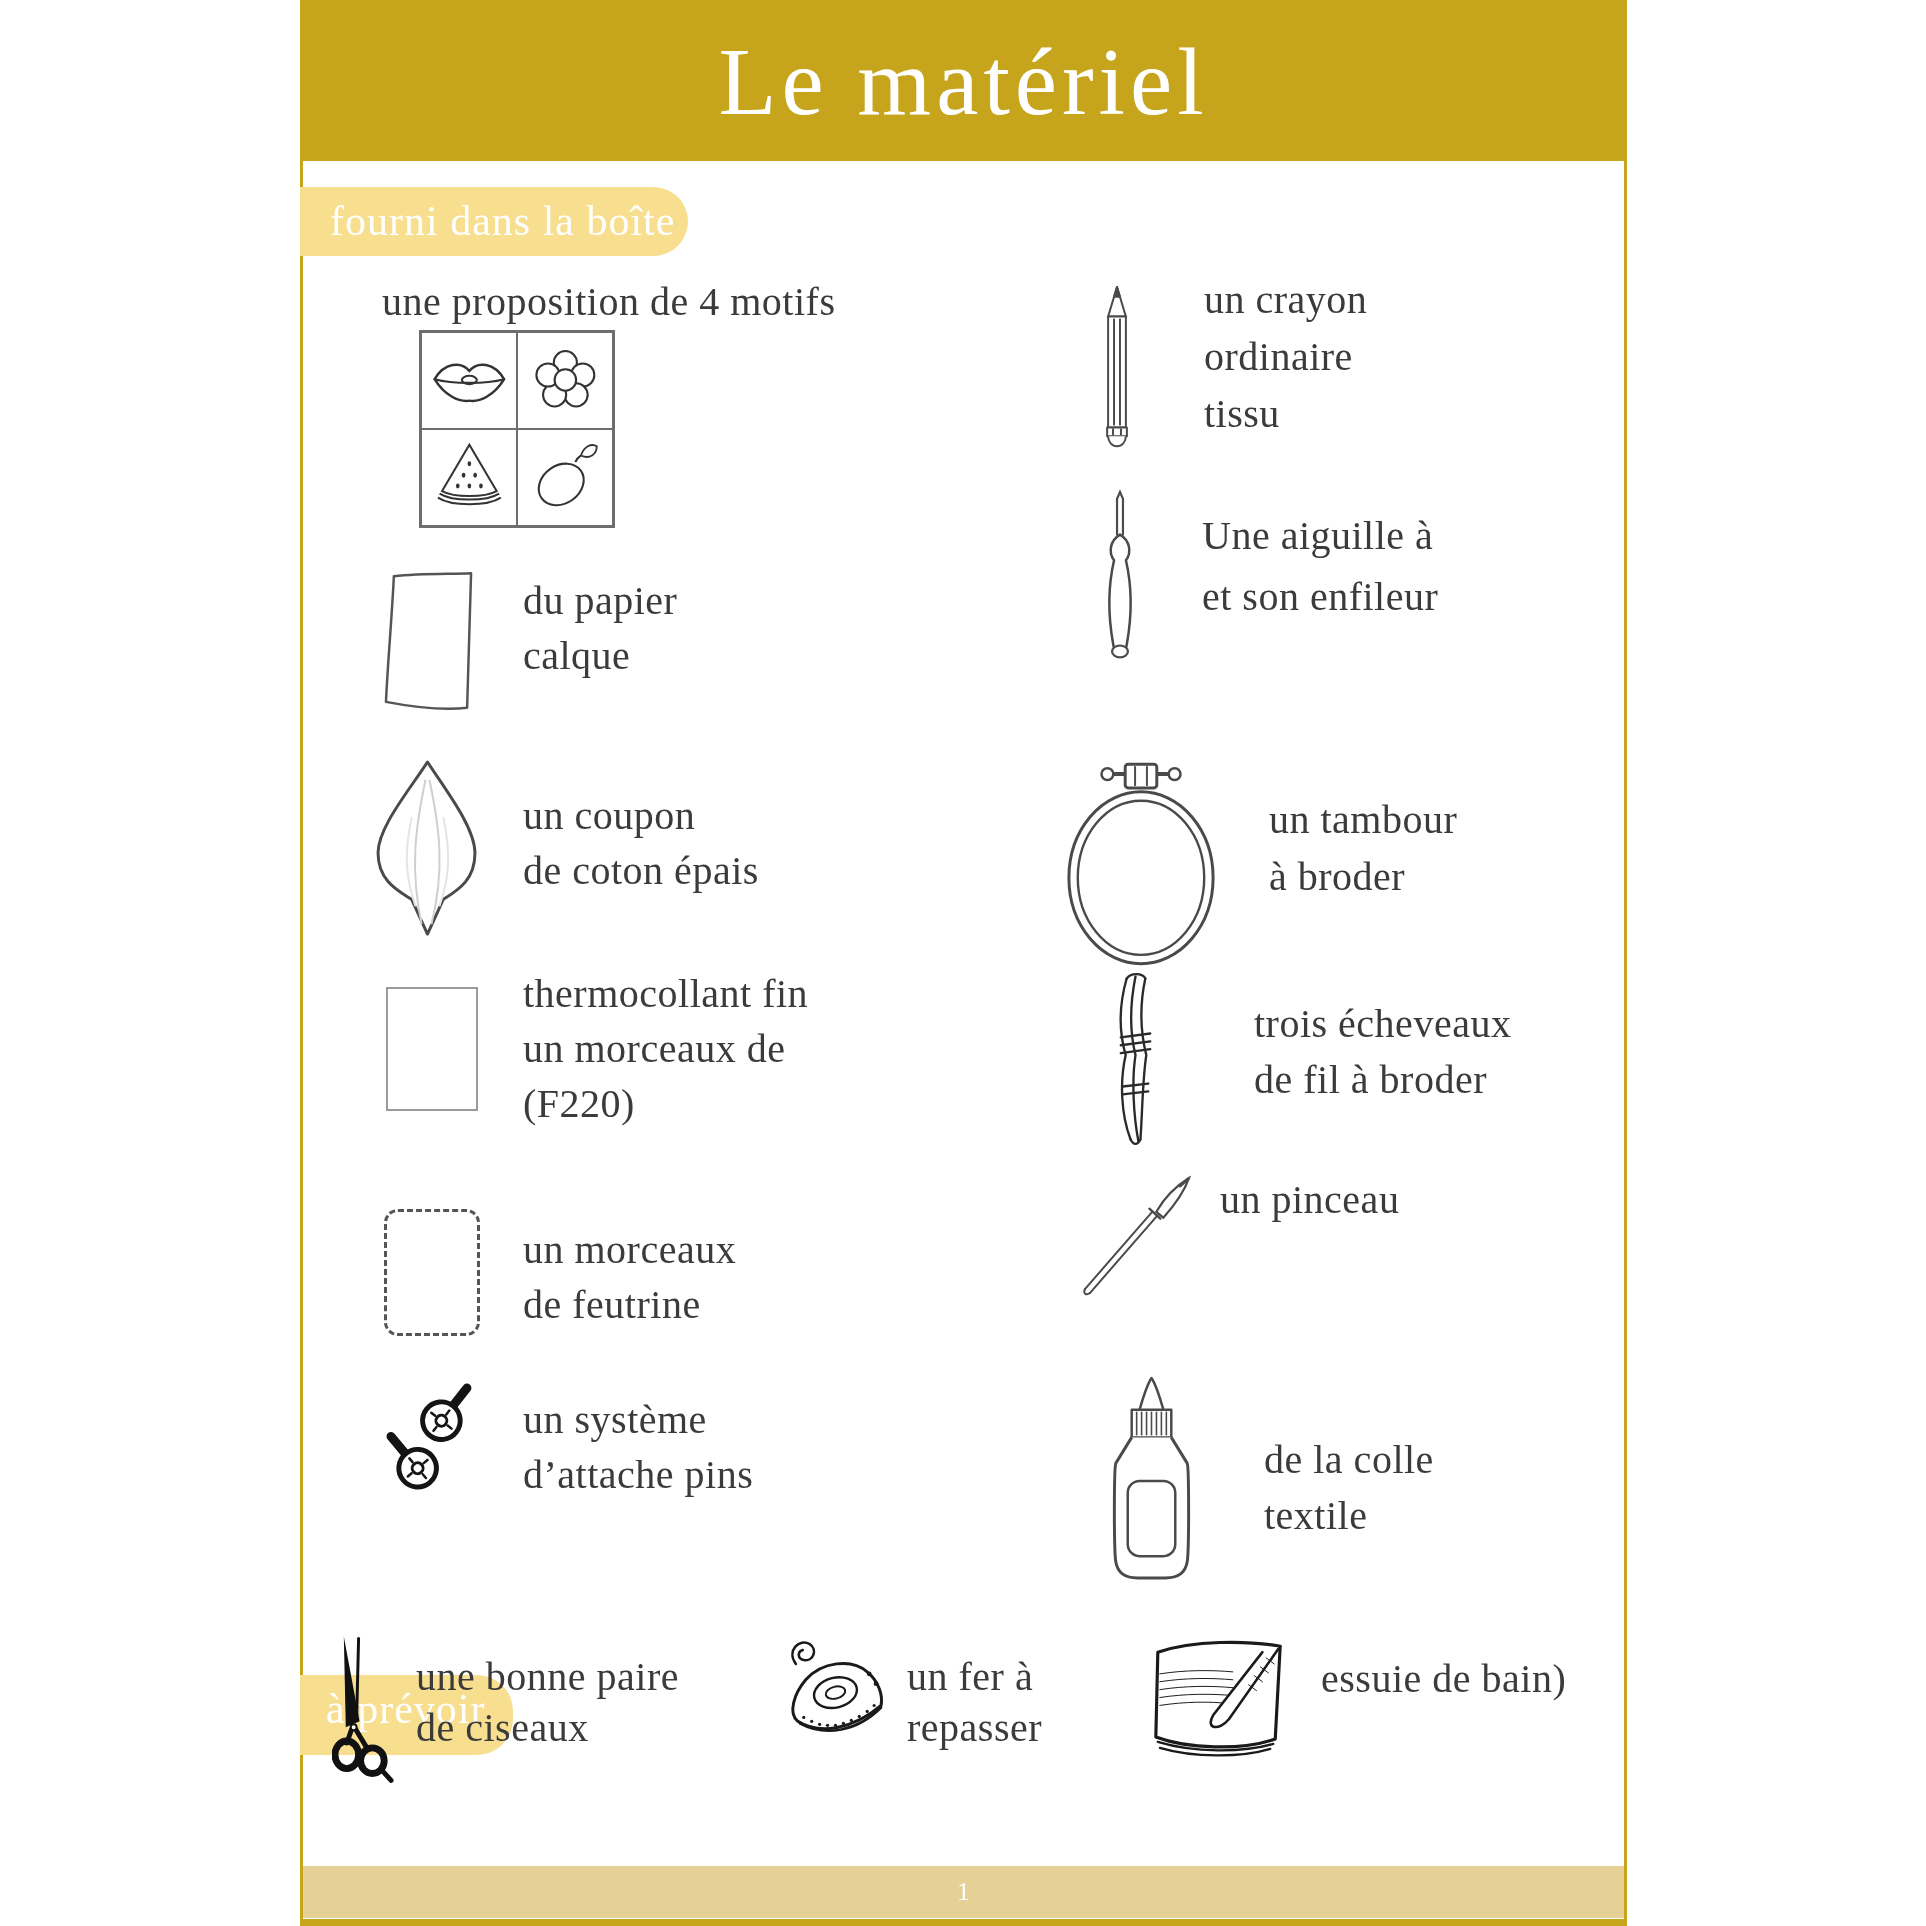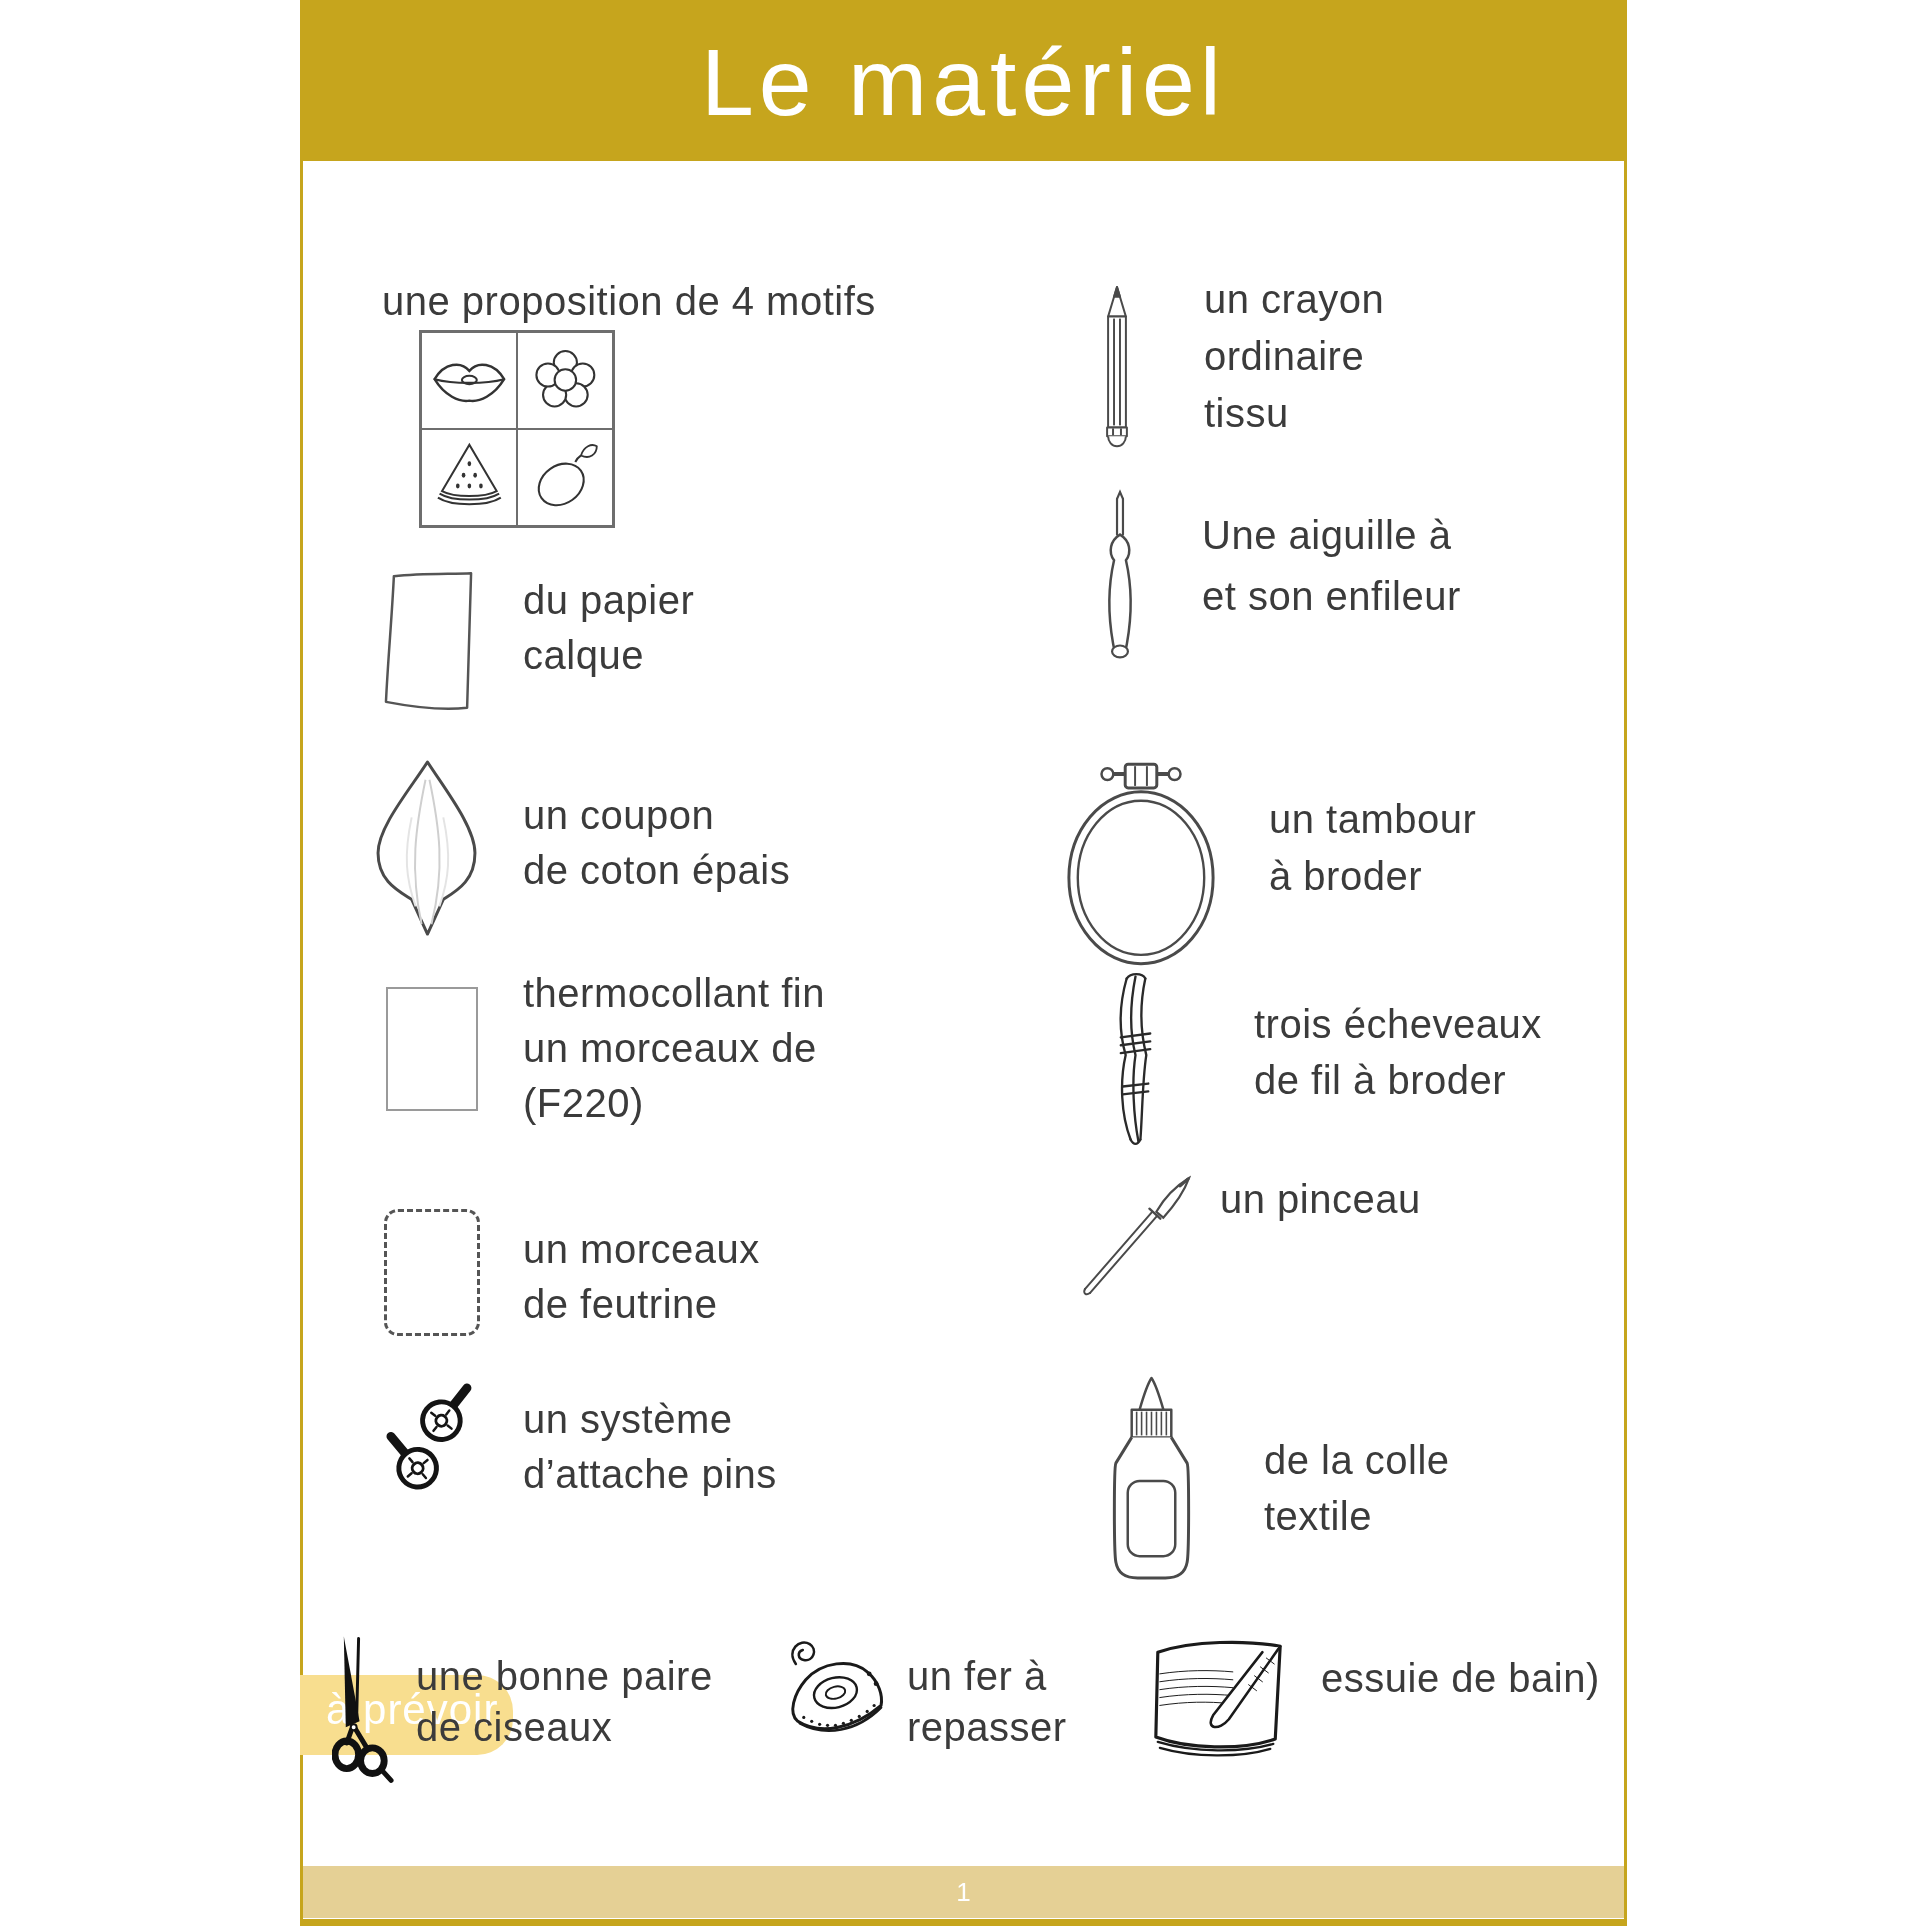--- a/index.html
+++ b/index.html
@@ -1,17 +1,17 @@
 <!DOCTYPE html>
 <html><head>
 <meta charset="utf-8">
 <style>
   html,body{margin:0;padding:0;background:#ffffff;}
   #screen{position:relative;width:1927px;height:1927px;background:#ffffff;overflow:hidden;
-          font-family:Liberation Sans, sans-serif;}
+          font-family:Liberation Serif, serif;}
   
   .side-border{position:absolute;top:161px;width:3px;height:1765px;background:#c6a51d;}
   .banner{position:absolute;left:300px;top:0;width:1327px;height:161px;background:#c6a51d;}
   .title{position:absolute;left:300px;top:0;width:1327px;height:161px;line-height:164px;
          text-align:center;color:#ffffff;font-size:95px;font-weight:300;letter-spacing:5px;}
   .pill{position:absolute;background:#f8de8f;border-radius:0 36px 36px 0;color:#ffffff;
         font-size:42px;font-weight:400;letter-spacing:1px;}
   .pill-inner{line-height:69px;padding-left:30px;}
   .lbl{position:absolute;color:#3b3b3b;font-size:40px;line-height:55px;letter-spacing:0.5px;}
   .lh52{line-height:51px;} .lh57{line-height:56px;margin-left:44px;} .lh58{line-height:57px;} .lh62{line-height:61px;}
@@ -34,20 +34,23 @@
 </head>
 <body>
 
 <div id="screen">
 
   <div class="banner"></div>
   <div class="title">Le matériel</div>
   <div class="side-border" style="left:300px"></div>
   <div class="side-border" style="left:1624px"></div>
 
+  <div class="pill" style="left:300px;top:187px;width:388px;height:69px">
+    <div class="pill-inner">fourni dans la boîte</div>
+  </div>
 
   <div class="lbl" style="left:382px;top:274px">
     <div>une proposition de 4 motifs</div>
   </div>
   <div class="motif-grid">
     <div class="motif-cell">
       <svg viewBox="0 0 100 100" fill="none" stroke="#333" stroke-width="3" stroke-linecap="round">
         <path d="M8,48 C20,28 40,26 50,38 C60,26 80,28 92,48 C80,68 62,76 50,74 C38,76 20,68 8,48 Z"></path>
         <path d="M8,48 C30,54 70,54 92,48" stroke-width="2.5"></path>
         <ellipse cx="50" cy="49" rx="9" ry="5" stroke-width="2.5"></ellipse>

